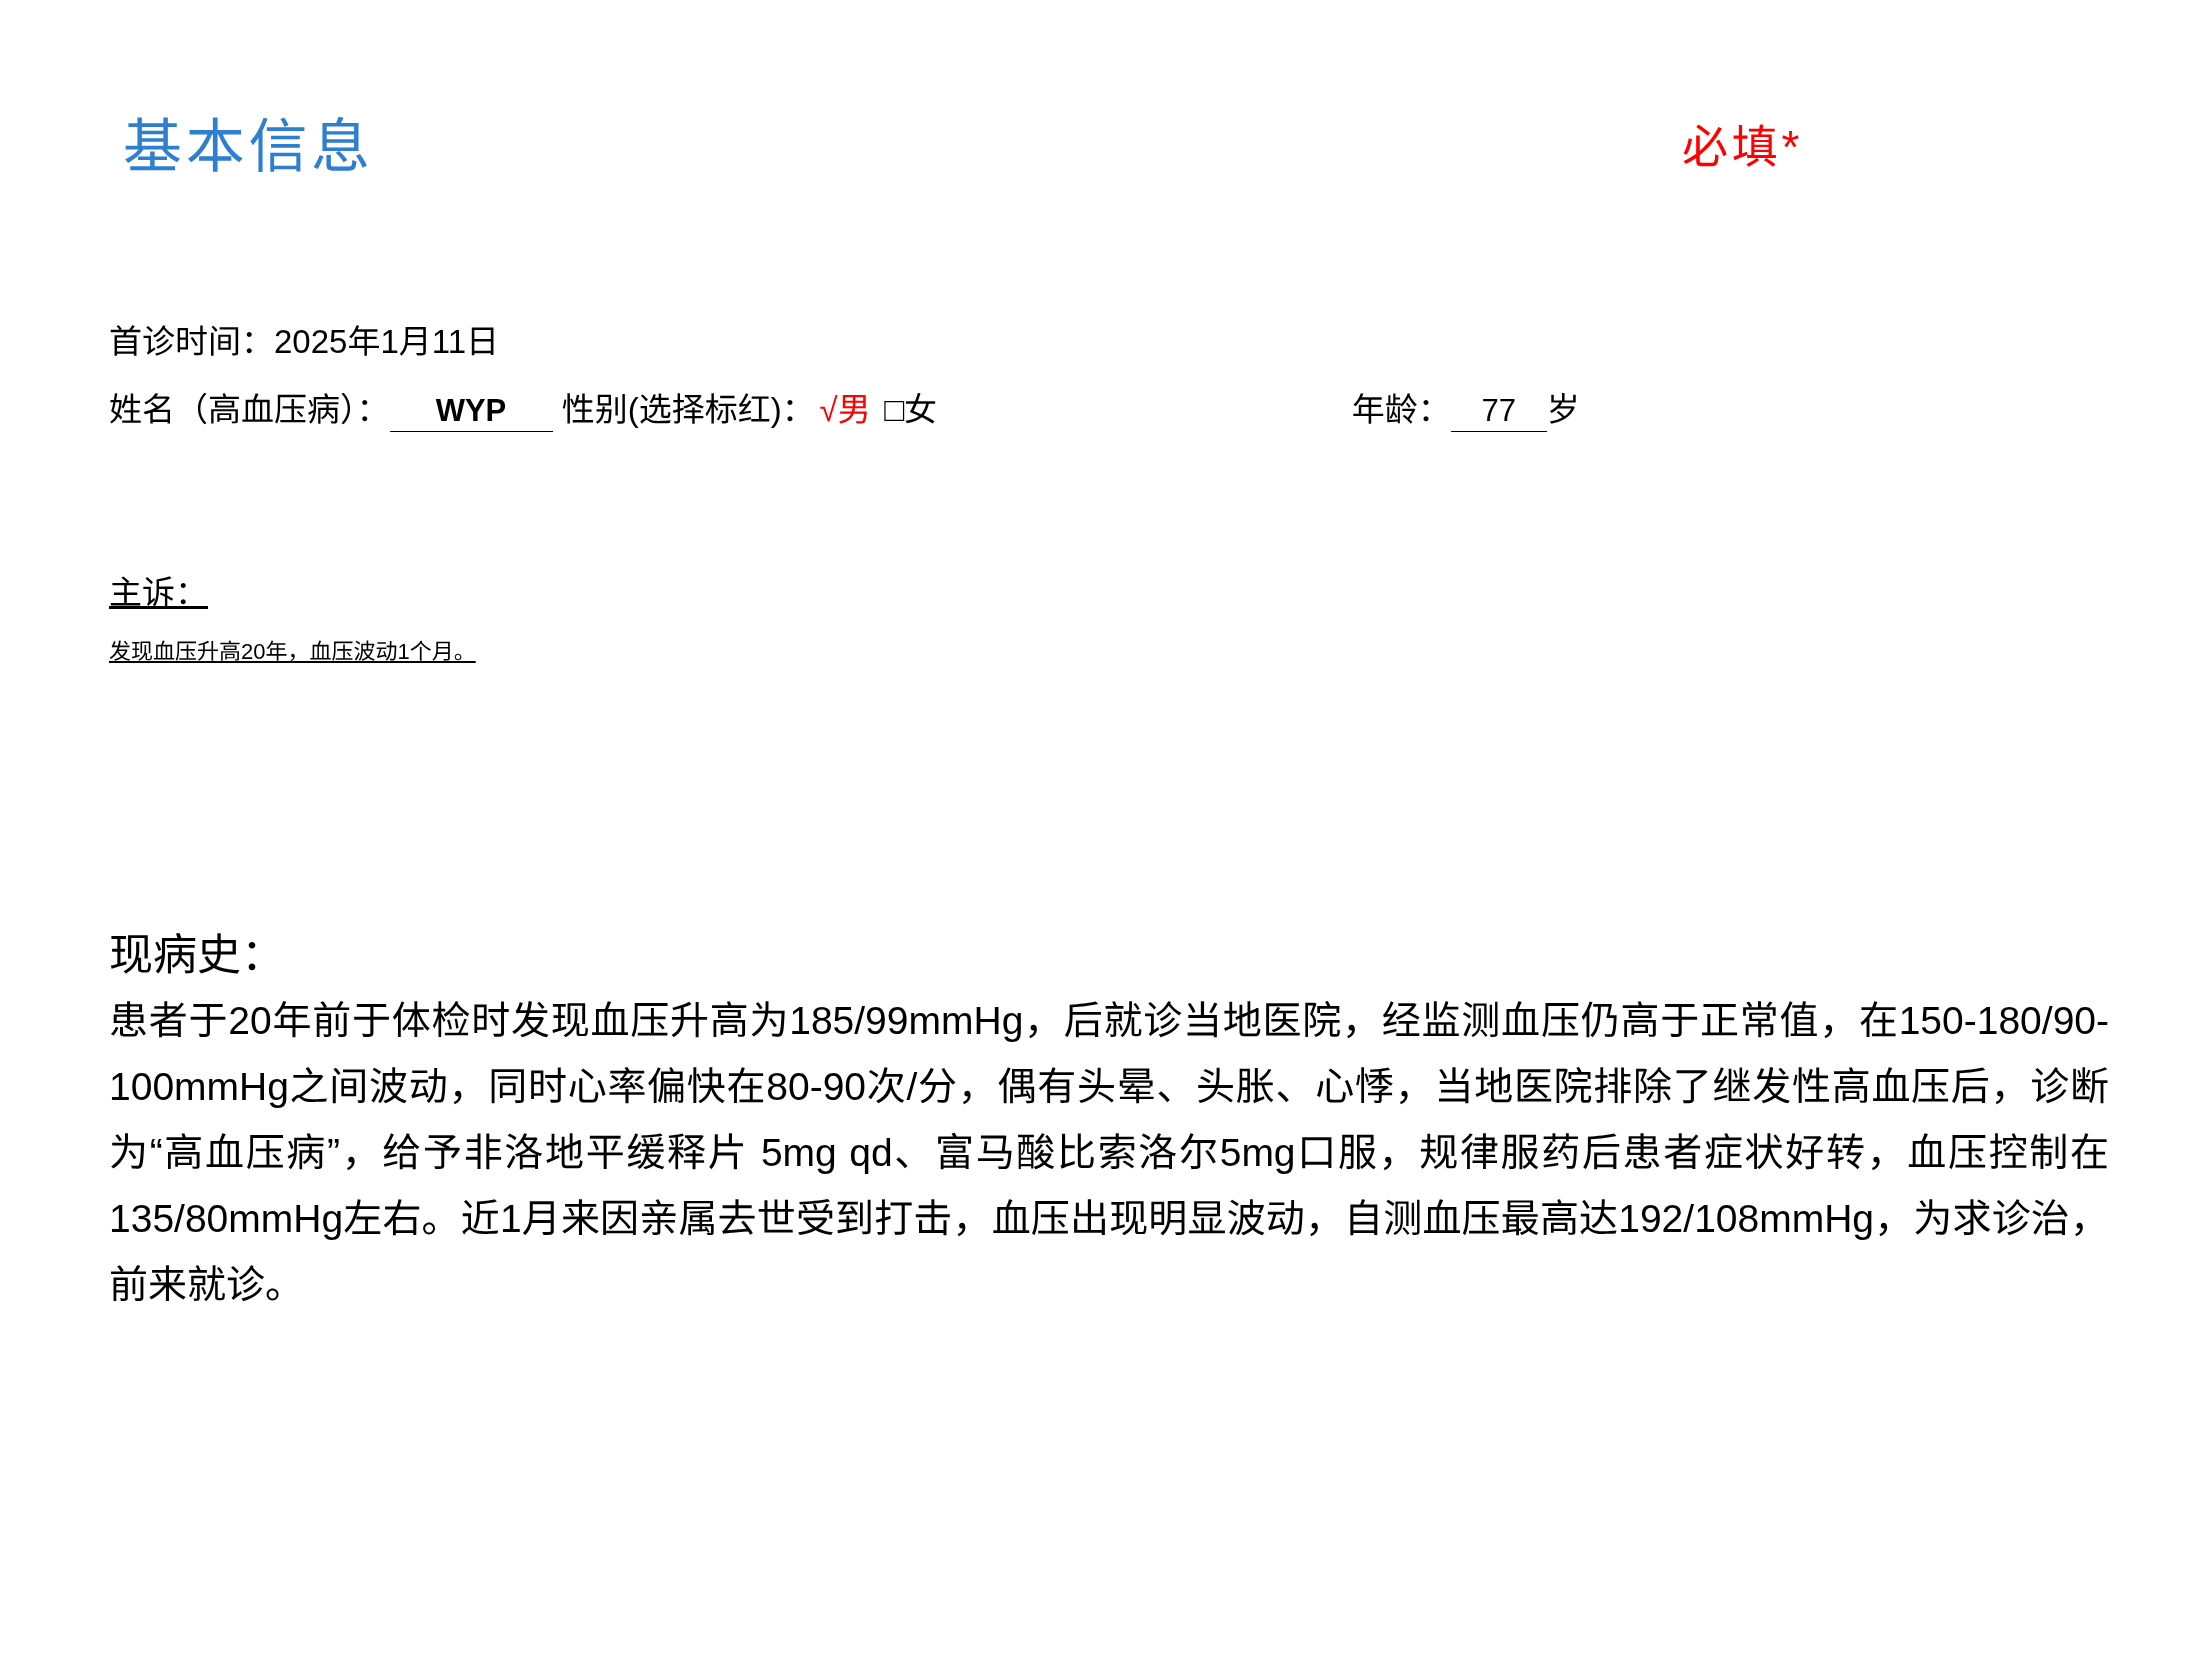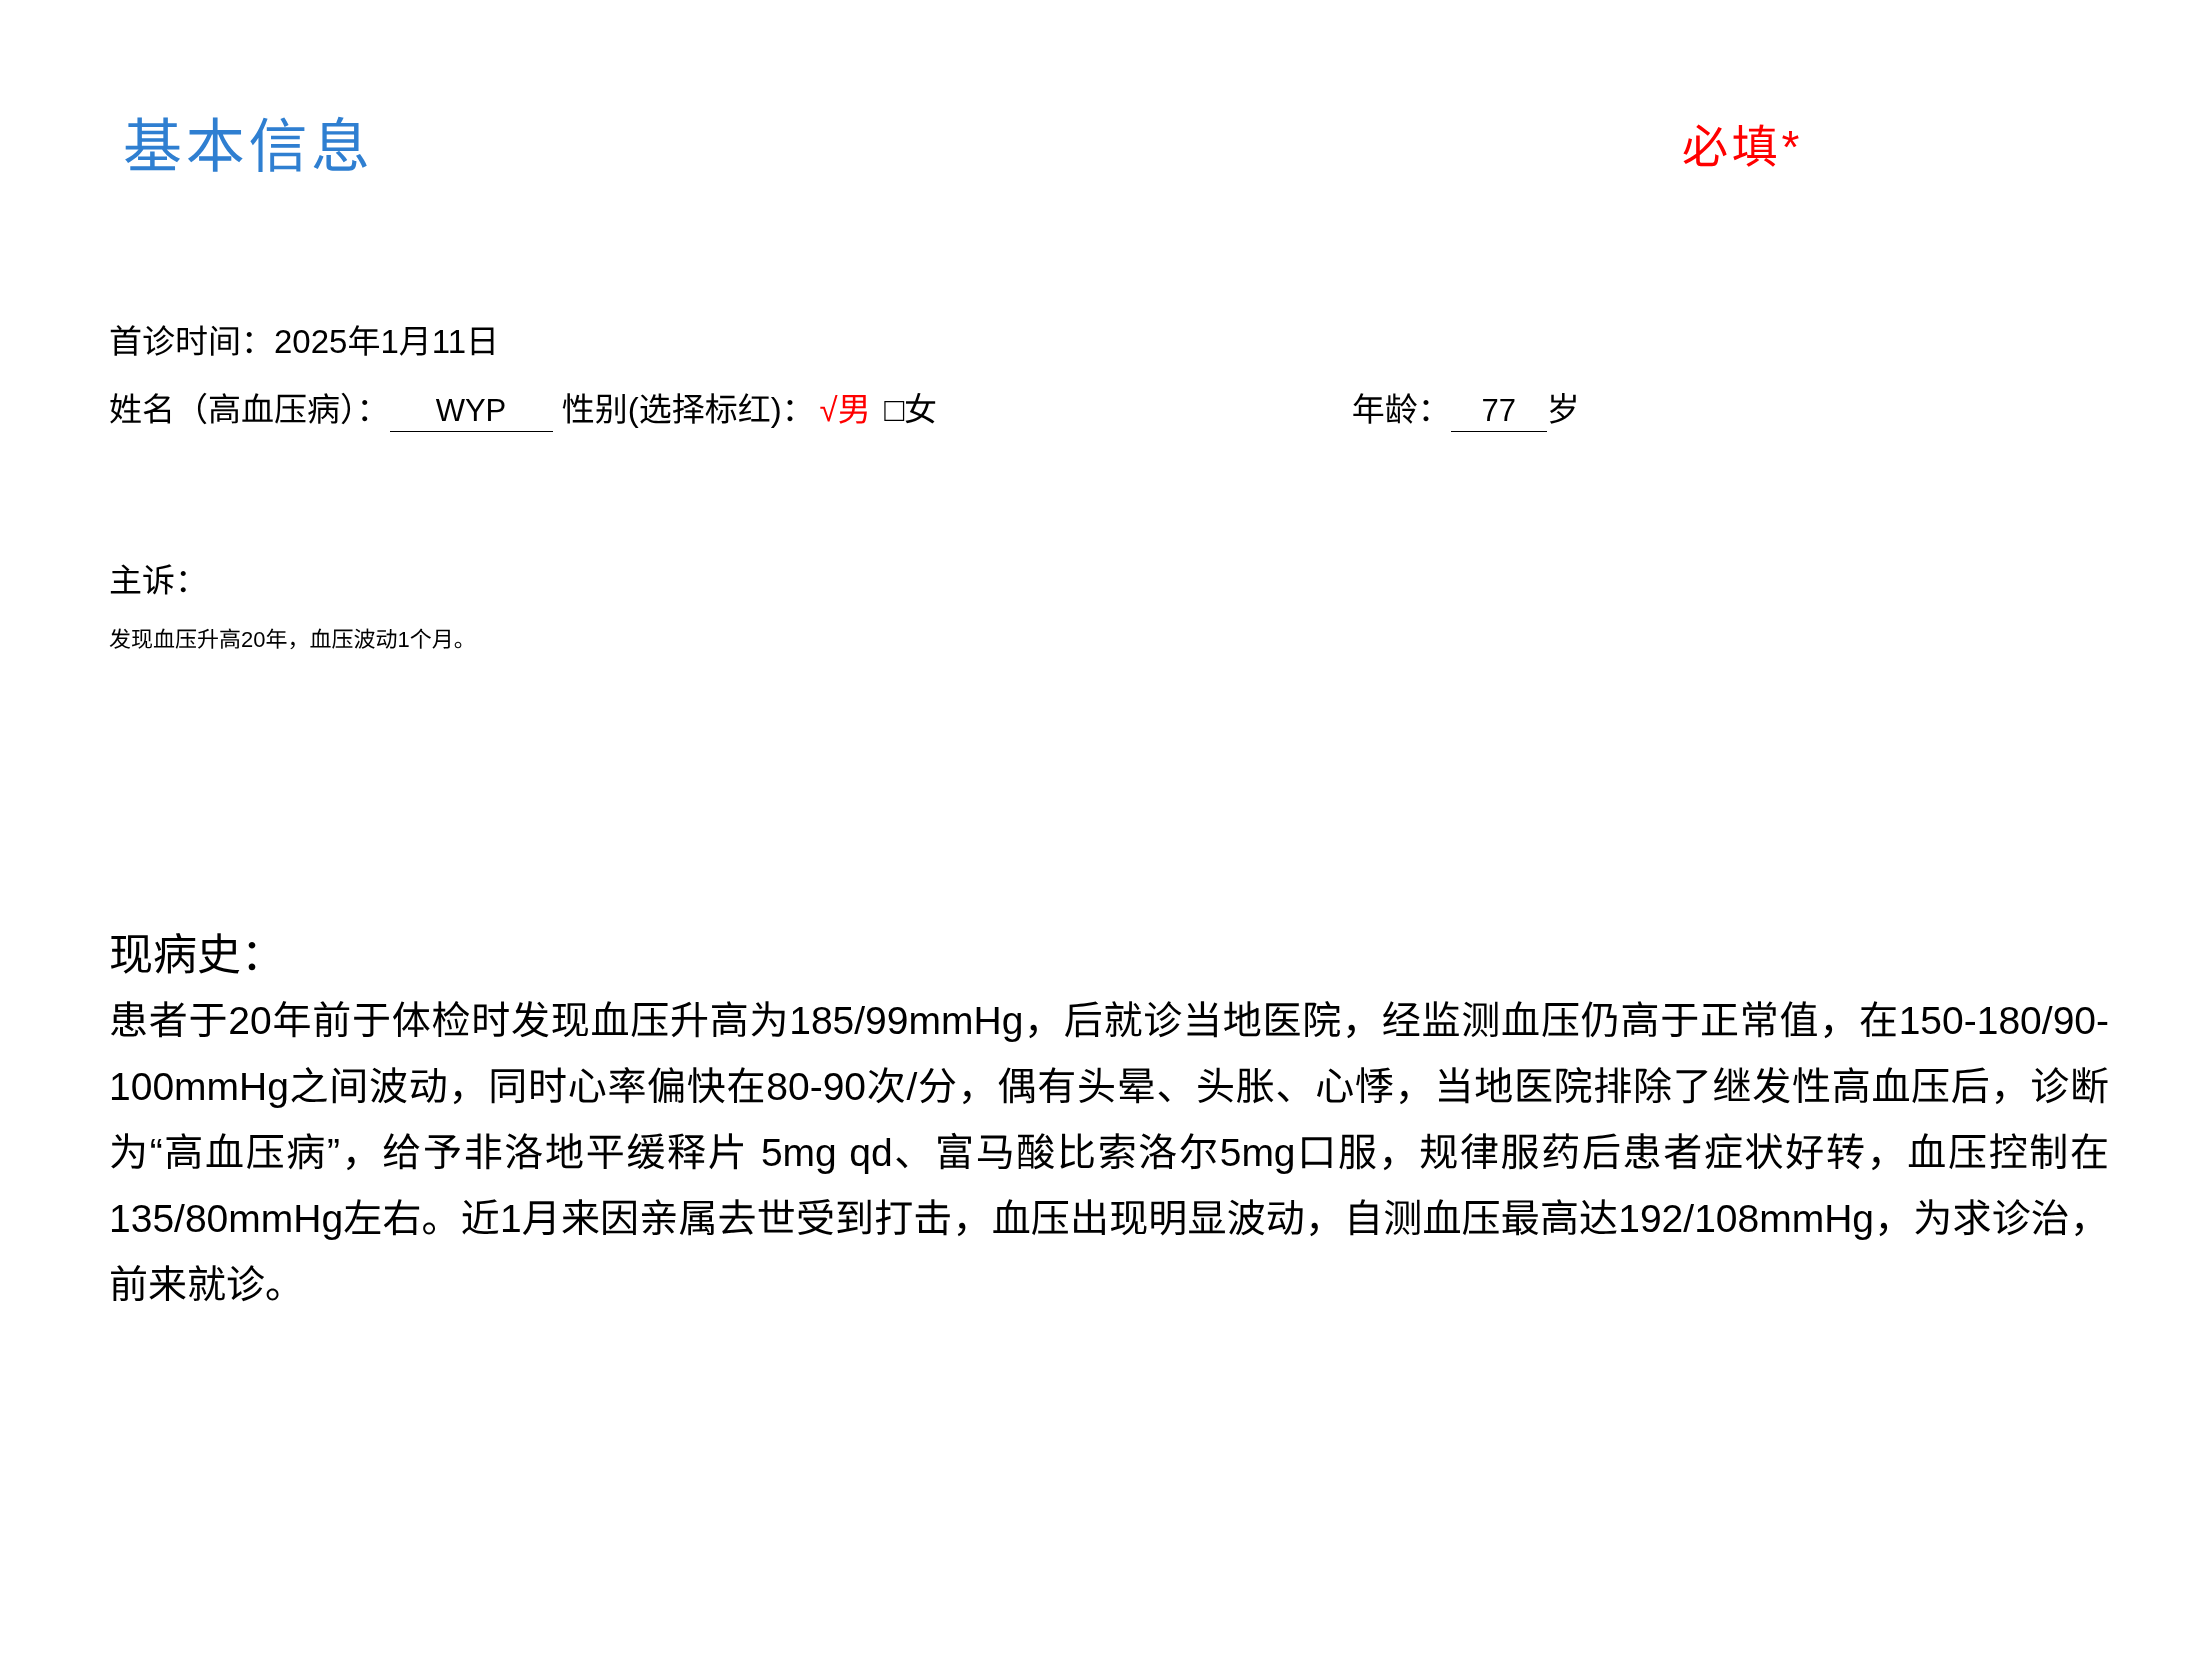--- a/index.html
+++ b/index.html
@@ -68,38 +68,39 @@
   .line.first-visit { margin-bottom: 8.6px; }
 
   .fill-underline {
     display: inline-block;
     border-bottom: 1.8px solid #000;
     text-align: center;
     font-size: 31px;
     line-height: 40px;
     vertical-align: baseline;
   }
-  .fill-name { min-width: 141px; padding: 0 11px; }
+  .fill-name { min-width: 141px; padding: 0 11px; font-weight: bold; }
   .fill-age  { min-width: 74px; padding: 0 11px; }
 
   .red { color: #ff0000; }
   .gender-group { margin-left: 4.9px; }
   .gender-opt { margin-right: 13.5px; }
 
   .age-wrap {
     display: inline-block;
     margin-left: 392px;
   }
 
   
   .complaint-block {
     position: absolute;
     left: 109px;
-    top: 551px;
+    top: 563px;
     width: 1997px;
+    text-decoration: underline;
   }
   .field-label {
     font-size: 33px;
     line-height: 59px;
     white-space: nowrap;
   }
   .field-text {
     font-size: 22px;
     line-height: 59px;
   }

